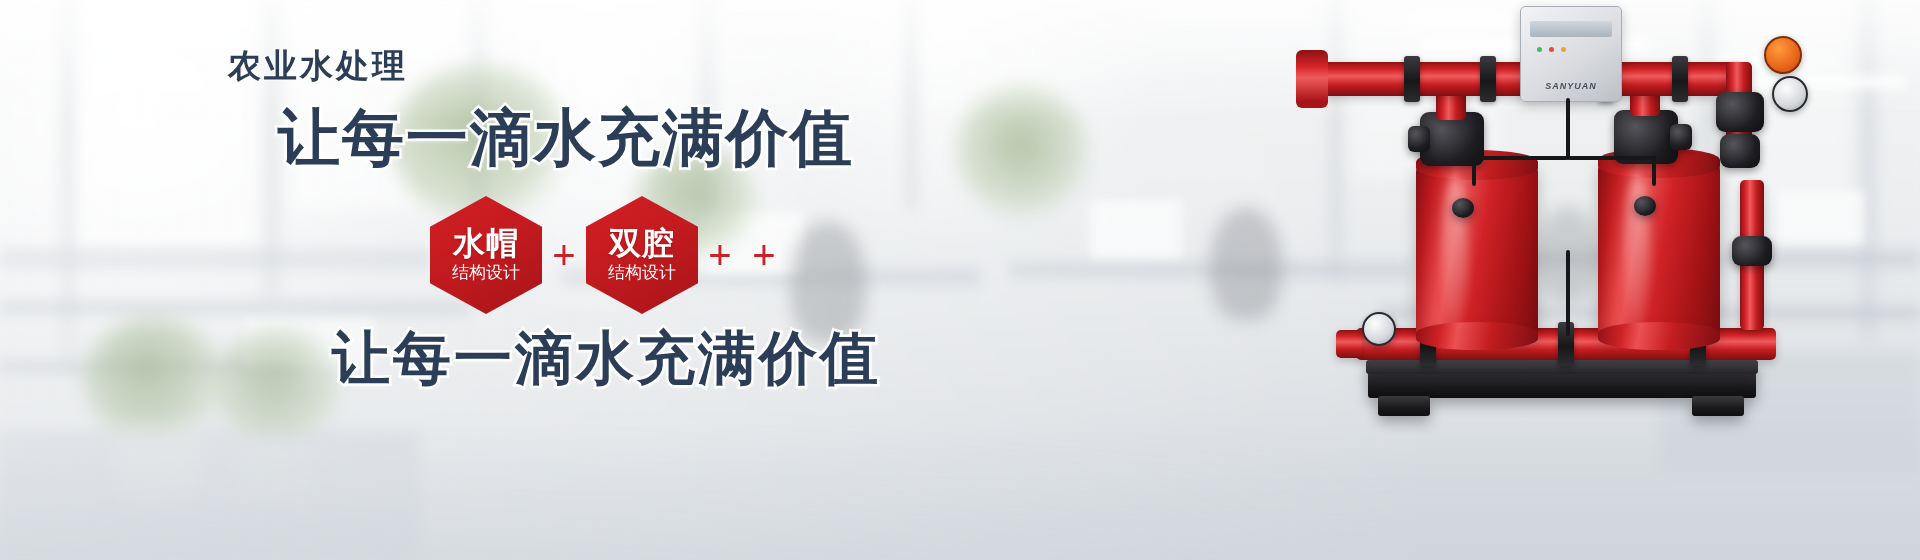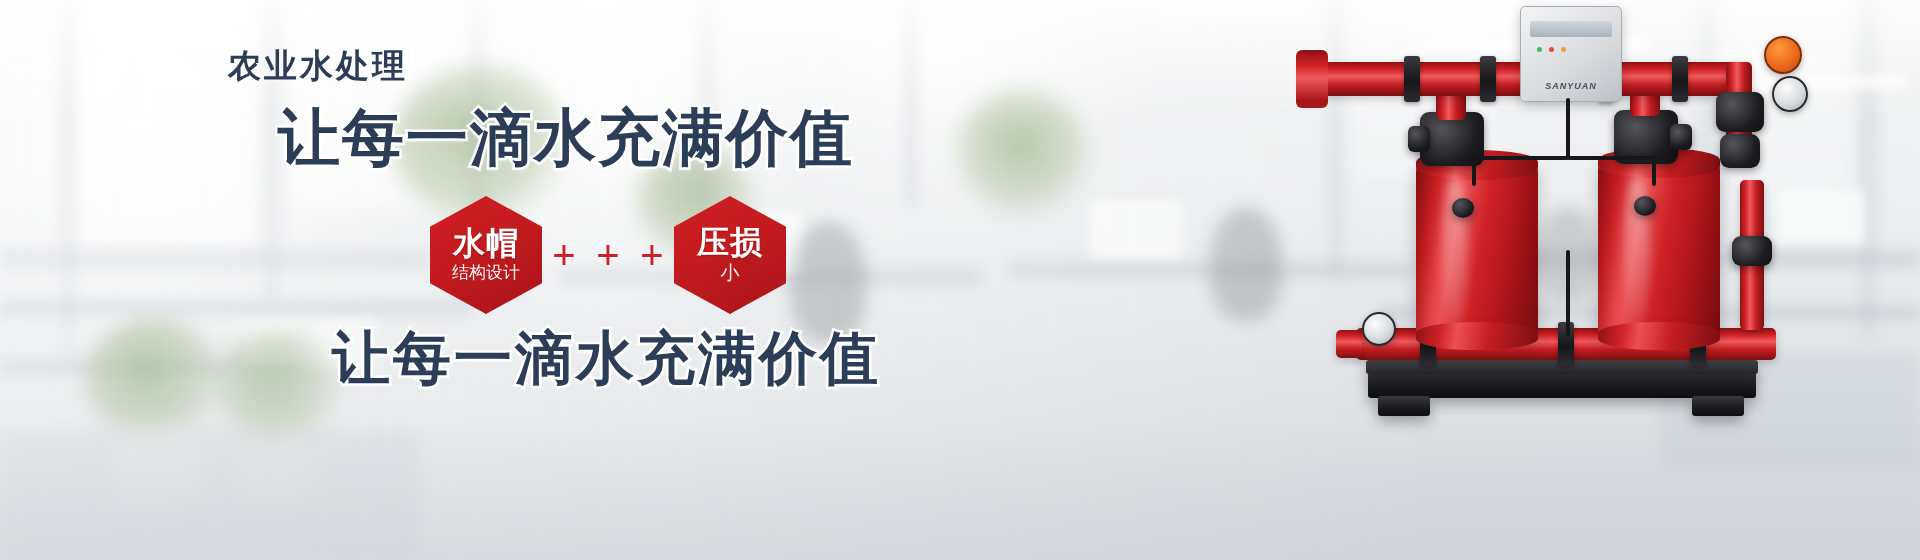--- a/index.html
+++ b/index.html
@@ -327,29 +327,29 @@
 
     <div class="badges">
 
       <div class="hexwrap">
         <span class="hex-main">水帽</span>
         <span class="hex-sub">结构设计</span>
       </div>
 
       <span class="plus">+</span>
 
+      <div class="hexwrap">
+        <span class="hex-main">双腔</span>
+        <span class="hex-sub">结构设计</span>
+      </div>
 
       <span class="plus">+</span>
 
 
       <span class="plus">+</span>
 
-      <div class="hexwrap">
-        <span class="hex-main">压损</span>
-        <span class="hex-sub small">小</span>
-      </div>
 
     </div>
 
     <div class="subhead">让每一滴水充满价值</div>
   </div>
 
 </div>
 
 </body></html>

